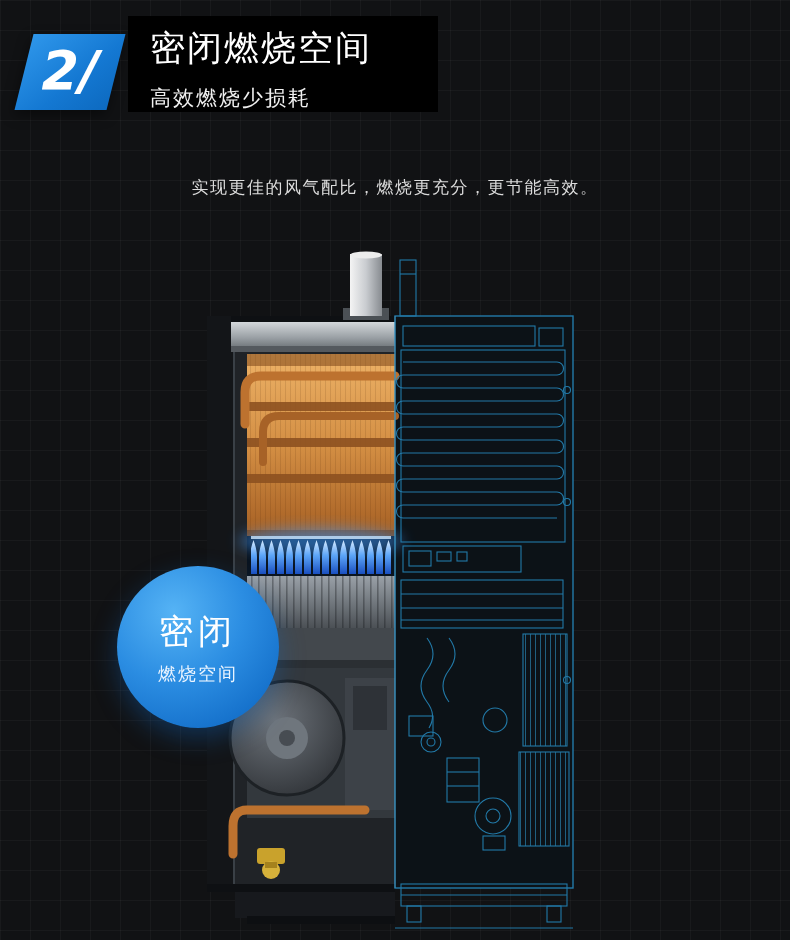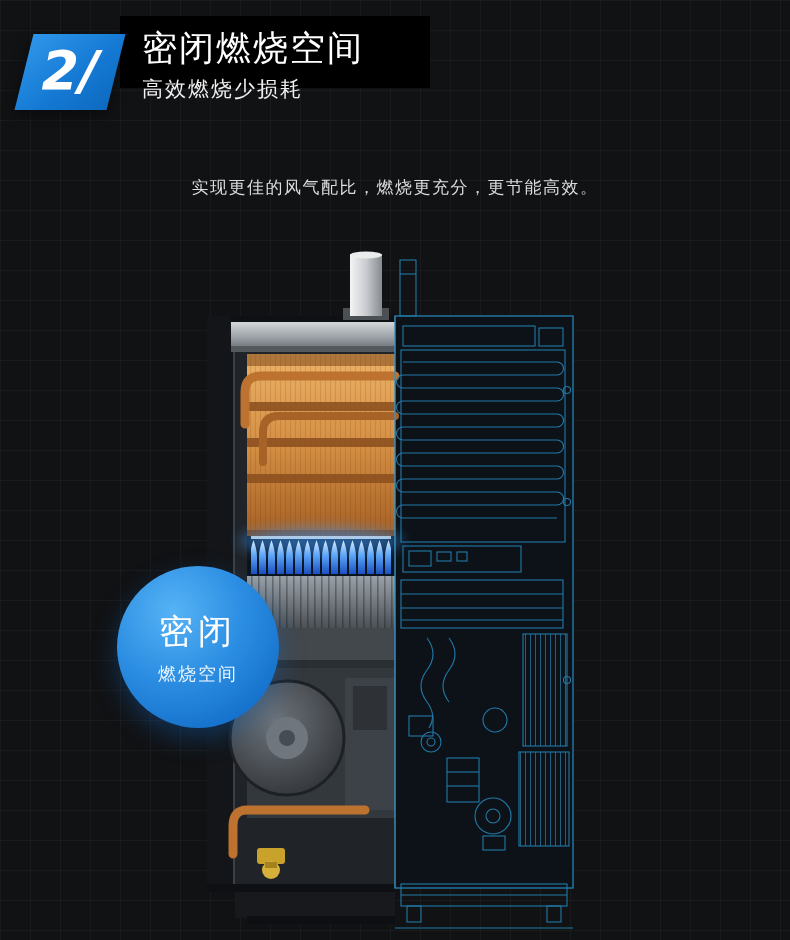--- a/index.html
+++ b/index.html
@@ -9,25 +9,25 @@
     background-color:#111214;
     background-image:
       linear-gradient(rgba(255,255,255,0.035) 1px, transparent 1px),
       linear-gradient(90deg, rgba(255,255,255,0.035) 1px, transparent 1px);
     background-size:30px 30px;
     font-family:"DejaVu Sans","Liberation Sans",sans-serif;
     color:#fff;
   }
   
   .title-box {
-    position:absolute; left:120px; top:16px; width:310px; height:72px;
+    position:absolute; left:128px; top:16px; width:310px; height:96px;
     background:#000; padding:10px 8px 0 22px;
   }
   .title { font-size:35px; font-weight:500; letter-spacing:2px; color:#ffffff; line-height:1.3; }
-  .subtitle { font-size:21px; letter-spacing:2px; color:#f0f0f0; margin-top:3px; }
+  .subtitle { font-size:21px; letter-spacing:2px; color:#f0f0f0; margin-top:12px; }
   .num-badge {
     position:absolute; left:24px; top:34px; width:92px; height:76px;
     background:linear-gradient(135deg,#2e96ea 0%,#1478d2 60%,#0d6ac0 100%);
     transform:skewX(-14deg);
     box-shadow:0 5px 14px rgba(0,0,0,0.45);
   }
   .num-badge span {
     display:block; transform:skewX(14deg);
     font-size:54px; font-style:italic; font-weight:600;
     line-height:74px; text-align:center; color:#fff;

